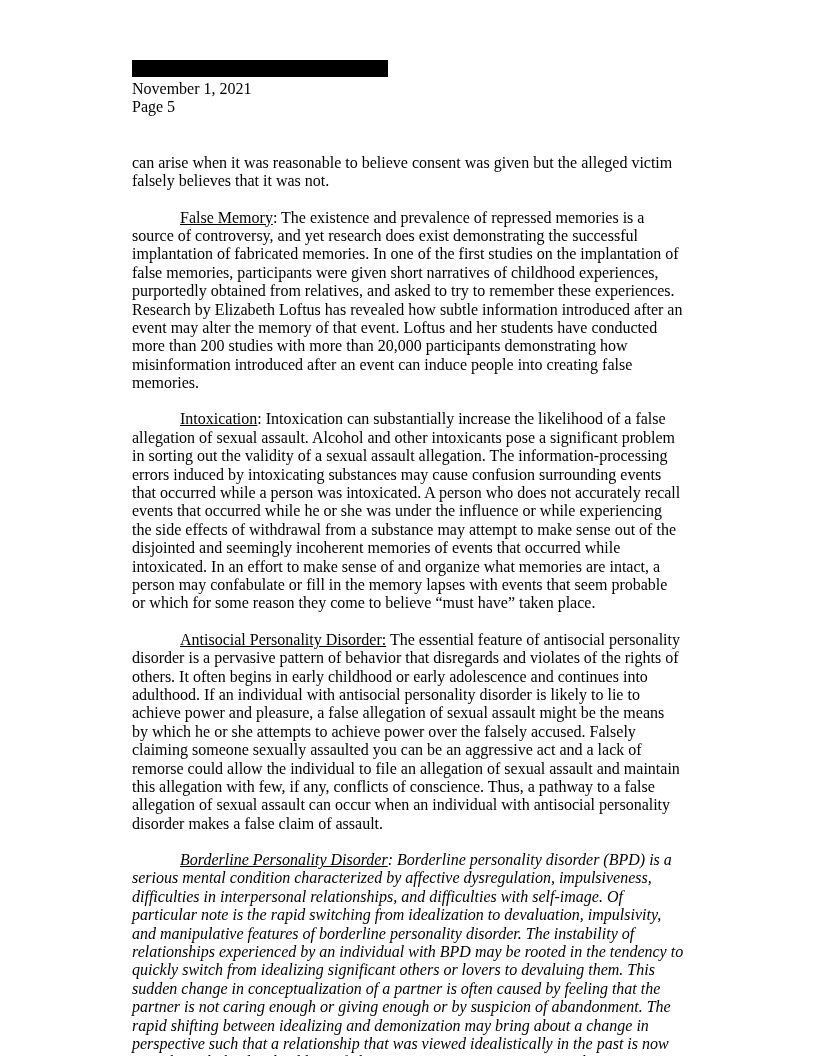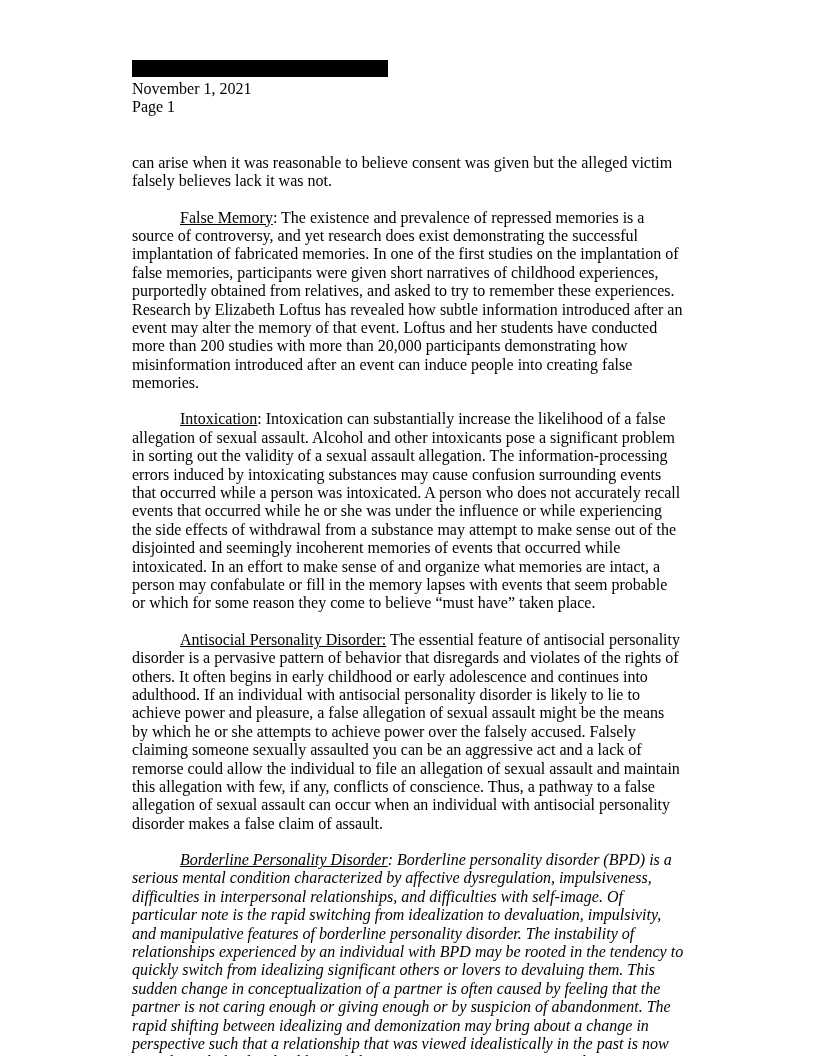--- a/index.html
+++ b/index.html
@@ -50,26 +50,26 @@
   }
 </style>
 </head>
 <body>
 
 <div class="page">
 
   <div class="doc-header">
     <div class="redaction-bar"></div>
     <p class="header-line">November 1, 2021</p>
-    <p class="header-line">Page 1</p>
+    <p class="header-line">Page 5</p>
   </div>
 
   <div class="doc-body">
 
-    <p class="para"><span>can arise when it was reasonable to believe consent was given but the alleged victim falsely believes lack it was not.</span></p>
+    <p class="para"><span>can arise when it was reasonable to believe consent was given but the alleged victim falsely believes that it was not.</span></p>
 
     <p class="para indented"><span class="lead">False Memory</span><span>: The existence and prevalence of repressed memories is a source of controversy, and yet research does exist demonstrating the successful implantation of fabricated memories. In one of the first studies on the implantation of false memories, participants were given short narratives of childhood experiences, purportedly obtained from relatives, and asked to try to remember these experiences. Research by Elizabeth Loftus has revealed how subtle information introduced after an event may alter the memory of that event. Loftus and her students have conducted more than 200 studies with more than 20,000 participants demonstrating how misinformation introduced after an event can induce people into creating false memories.</span></p>
 
     <p class="para indented"><span class="lead">Intoxication</span><span>: Intoxication can substantially increase the likelihood of a false allegation of sexual assault. Alcohol and other intoxicants pose a significant problem in sorting out the validity of a sexual assault allegation. The information-processing errors induced by intoxicating substances may cause confusion surrounding events that occurred while a person was intoxicated. A person who does not accurately recall events that occurred while he or she was under the influence or while experiencing the side effects of withdrawal from a substance may attempt to make sense out of the disjointed and seemingly incoherent memories of events that occurred while intoxicated. In an effort to make sense of and organize what memories are intact, a person may confabulate or fill in the memory lapses with events that seem probable or which for some reason they come to believe “must have” taken place.</span></p>
 
     <p class="para indented"><span class="lead">Antisocial Personality Disorder:</span><span> The essential feature of antisocial personality disorder is a pervasive pattern of behavior that disregards and violates of the rights of others. It often begins in early childhood or early adolescence and continues into adulthood. If an individual with antisocial personality disorder is likely to lie to achieve power and pleasure, a false allegation of sexual assault might be the means by which he or she attempts to achieve power over the falsely accused. Falsely claiming someone sexually assaulted you can be an aggressive act and a lack of remorse could allow the individual to file an allegation of sexual assault and maintain this allegation with few, if any, conflicts of conscience. Thus, a pathway to a false allegation of sexual assault can occur when an individual with antisocial personality disorder makes a false claim of assault.</span></p>
 
     <p class="para indented"><span class="lead">Borderline Personality Disorder</span><span>: Borderline personality disorder (BPD) is a serious mental condition characterized by affective dysregulation, impulsiveness, difficulties in interpersonal relationships, and difficulties with self-image.  Of particular note is the rapid switching from idealization to devaluation, impulsivity, and manipulative features of borderline personality disorder. The instability of relationships experienced by an individual with BPD may be rooted in the tendency to quickly switch from idealizing significant others or lovers to devaluing them. This sudden change in conceptualization of a partner is often caused by feeling that the partner is not caring enough or giving enough or by suspicion of abandonment. The rapid shifting between idealizing and demonization may bring about a change in perspective such that a relationship that was viewed idealistically in the past is now seen through the devalued lens of abuse or mistreatment. Past events then may become construed as “abuse” and may lead a person</span></p>
 
   </div>

